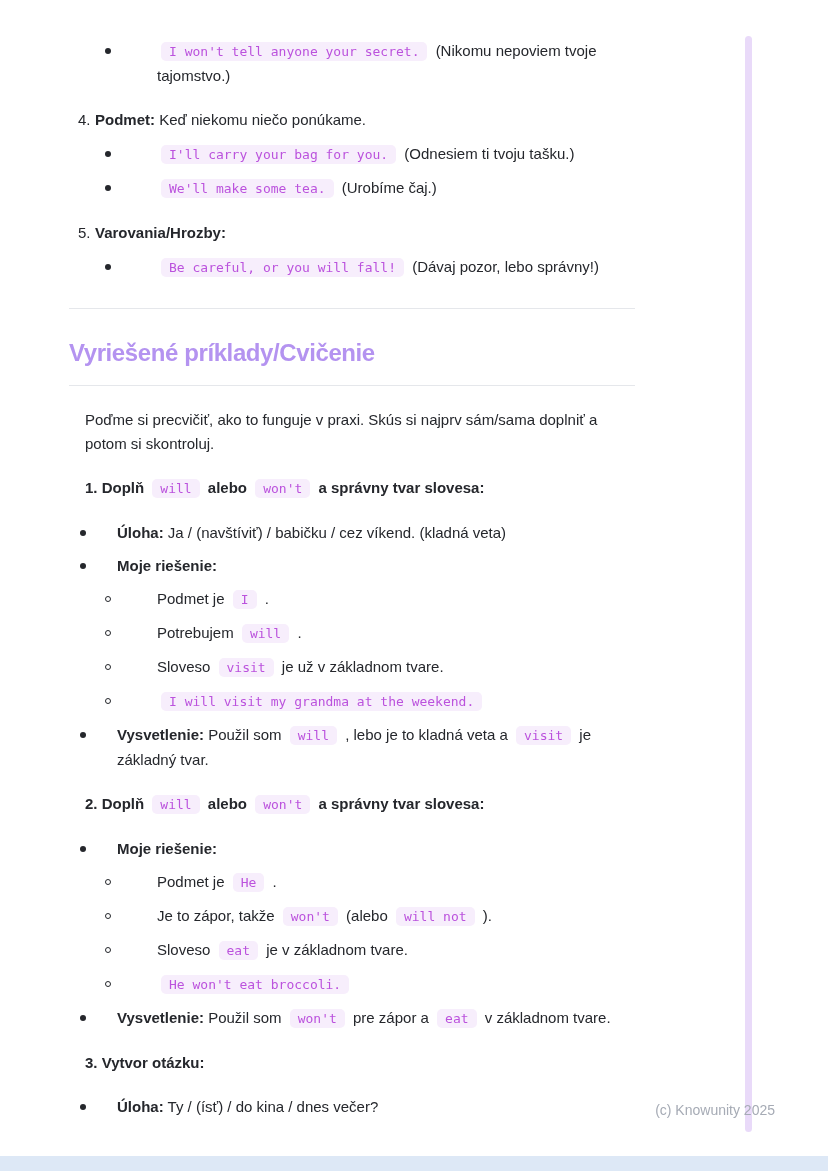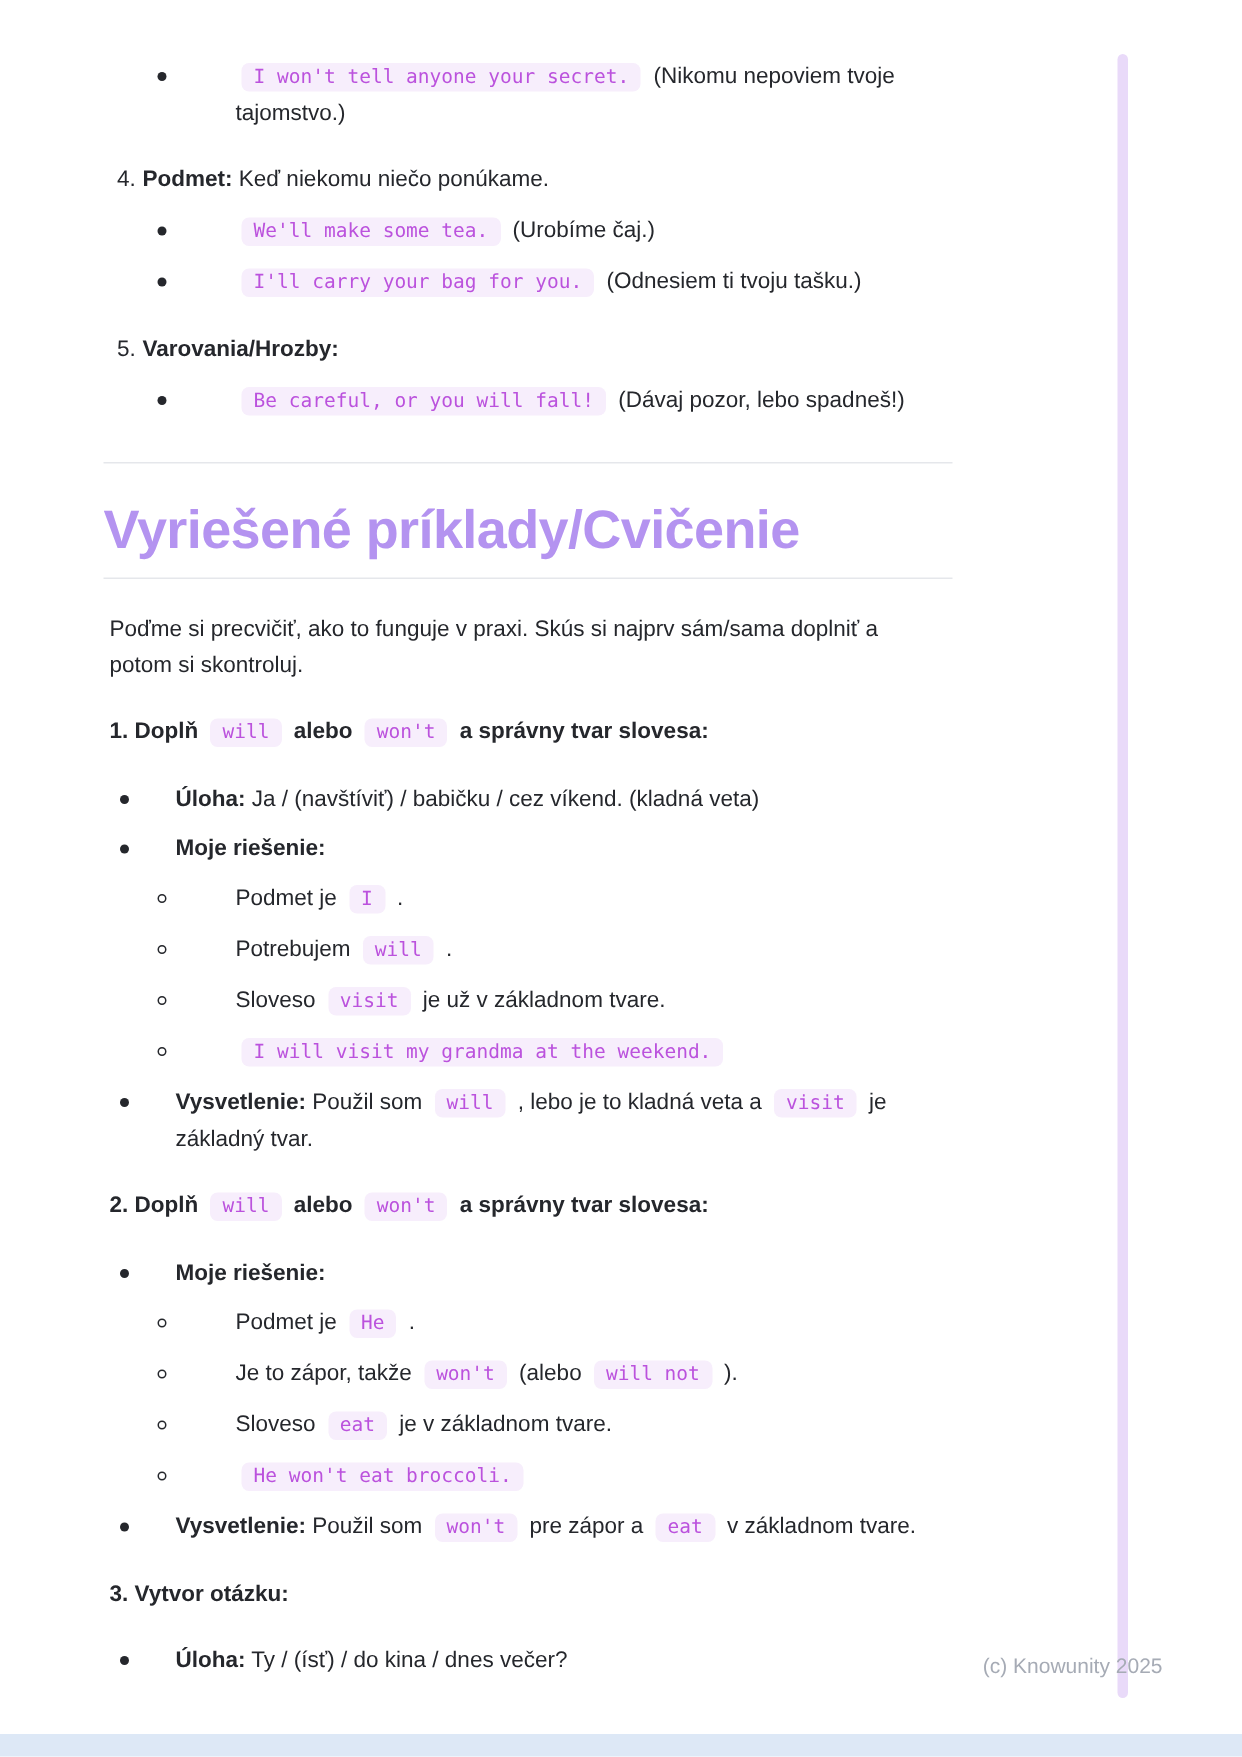--- a/index.html
+++ b/index.html
@@ -20,30 +20,30 @@
     font-size: 15px;
     line-height: 24px;
   }
 
   .divider {
     border: none;
     border-top: 1px solid var(--divider-color, #e5e7eb);
     margin: 28px 0 24px;
   }
   .doc-heading {
-    font-size: 36px;
+    font-size: 24px;
     line-height: 36px;
     font-weight: 700;
     letter-spacing: -0.4px;
     color: var(--heading-color, #b493f0);
     margin: 26px 0 14px;
   }
   .doc-heading + .divider { margin-top: 6px; margin-bottom: 22px; }
 
-  .para { margin: 20px 4px; }
+  .para { margin: 20px 16px; }
 
   .numbered { display: flex; margin: 16px 0 10px; padding-left: 9px; }
   .bullet + .numbered { margin-top: 20px; }
   .num { flex: none; width: 17px; }
   .ni-content { flex: 1; }
 
   .bullet { display: flex; margin: 9px 0; }
   .bullet.l0 { padding-left: 11px; gap: 21px; }
   .bullet.l1 { padding-left: 36px; gap: 36px; }
   .marker {
@@ -100,33 +100,33 @@
       <div class="bullet l1">
         <span class="marker disc"></span>
         <div class="bi-content"><code class="chip">I won't tell anyone your secret.</code> <span class="seg"> (Nikomu nepoviem tvoje tajomstvo.)</span> </div>
       </div>
       <div class="numbered">
         <span class="num">4.</span>
         <div class="ni-content"><span class="seg b">Podmet:</span> <span class="seg"> Keď niekomu niečo ponúkame.</span> </div>
       </div>
       <div class="bullet l1">
         <span class="marker disc"></span>
-        <div class="bi-content"><code class="chip">We'll make some tea.</code> <span class="seg"> (Urobíme čaj.)</span> </div>
+        <div class="bi-content"><code class="chip">I'll carry your bag for you.</code> <span class="seg"> (Odnesiem ti tvoju tašku.)</span> </div>
       </div>
       <div class="bullet l1">
         <span class="marker disc"></span>
-        <div class="bi-content"><code class="chip">I'll carry your bag for you.</code> <span class="seg"> (Odnesiem ti tvoju tašku.)</span> </div>
+        <div class="bi-content"><code class="chip">We'll make some tea.</code> <span class="seg"> (Urobíme čaj.)</span> </div>
       </div>
       <div class="numbered">
         <span class="num">5.</span>
         <div class="ni-content"><span class="seg b">Varovania/Hrozby:</span> </div>
       </div>
       <div class="bullet l1">
         <span class="marker disc"></span>
-        <div class="bi-content"><code class="chip">Be careful, or you will fall!</code> <span class="seg"> (Dávaj pozor, lebo spadneš!)</span> </div>
+        <div class="bi-content"><code class="chip">Be careful, or you will fall!</code> <span class="seg"> (Dávaj pozor, lebo správny!)</span> </div>
       </div>
       <hr class="divider">
       <h1 class="doc-heading">Vyriešené príklady/Cvičenie</h1>
       <hr class="divider">
       <p class="para"><span class="seg">Poďme si precvičiť, ako to funguje v praxi. Skús si najprv sám/sama doplniť a potom si skontroluj.</span> </p>
       <p class="para"><span class="seg b">1. Doplň</span> <code class="chip">will</code> <span class="seg b">alebo</span> <code class="chip">won't</code> <span class="seg b">a správny tvar slovesa:</span> </p>
       <div class="bullet l0">
         <span class="marker disc"></span>
         <div class="bi-content"><span class="seg b">Úloha:</span> <span class="seg"> Ja / (navštíviť) / babičku / cez víkend. (kladná veta)</span> </div>
       </div>

